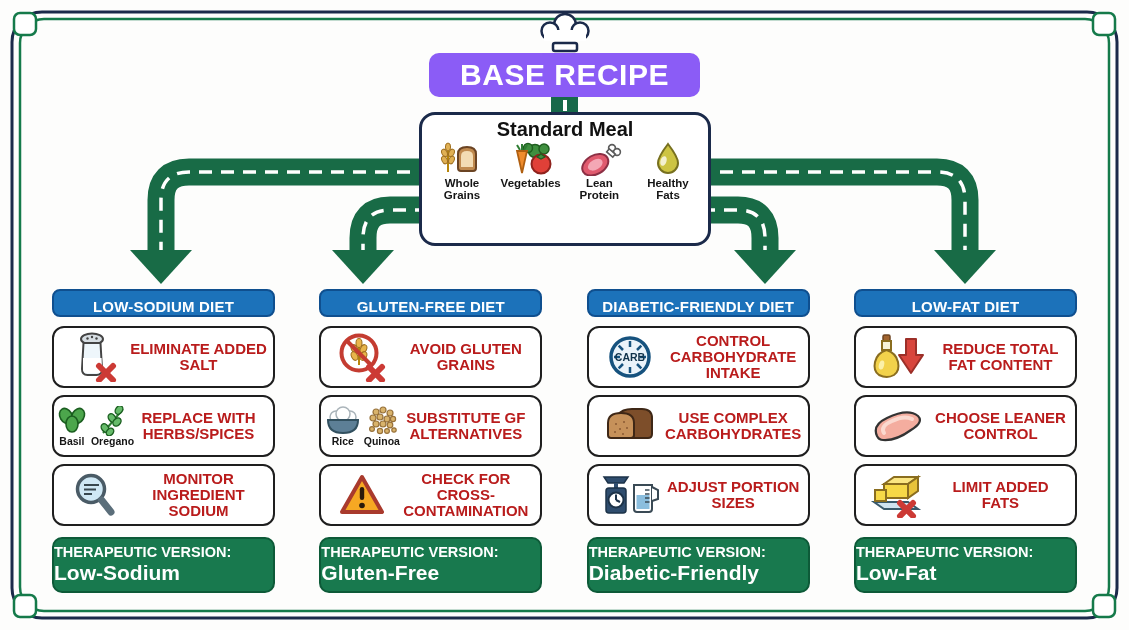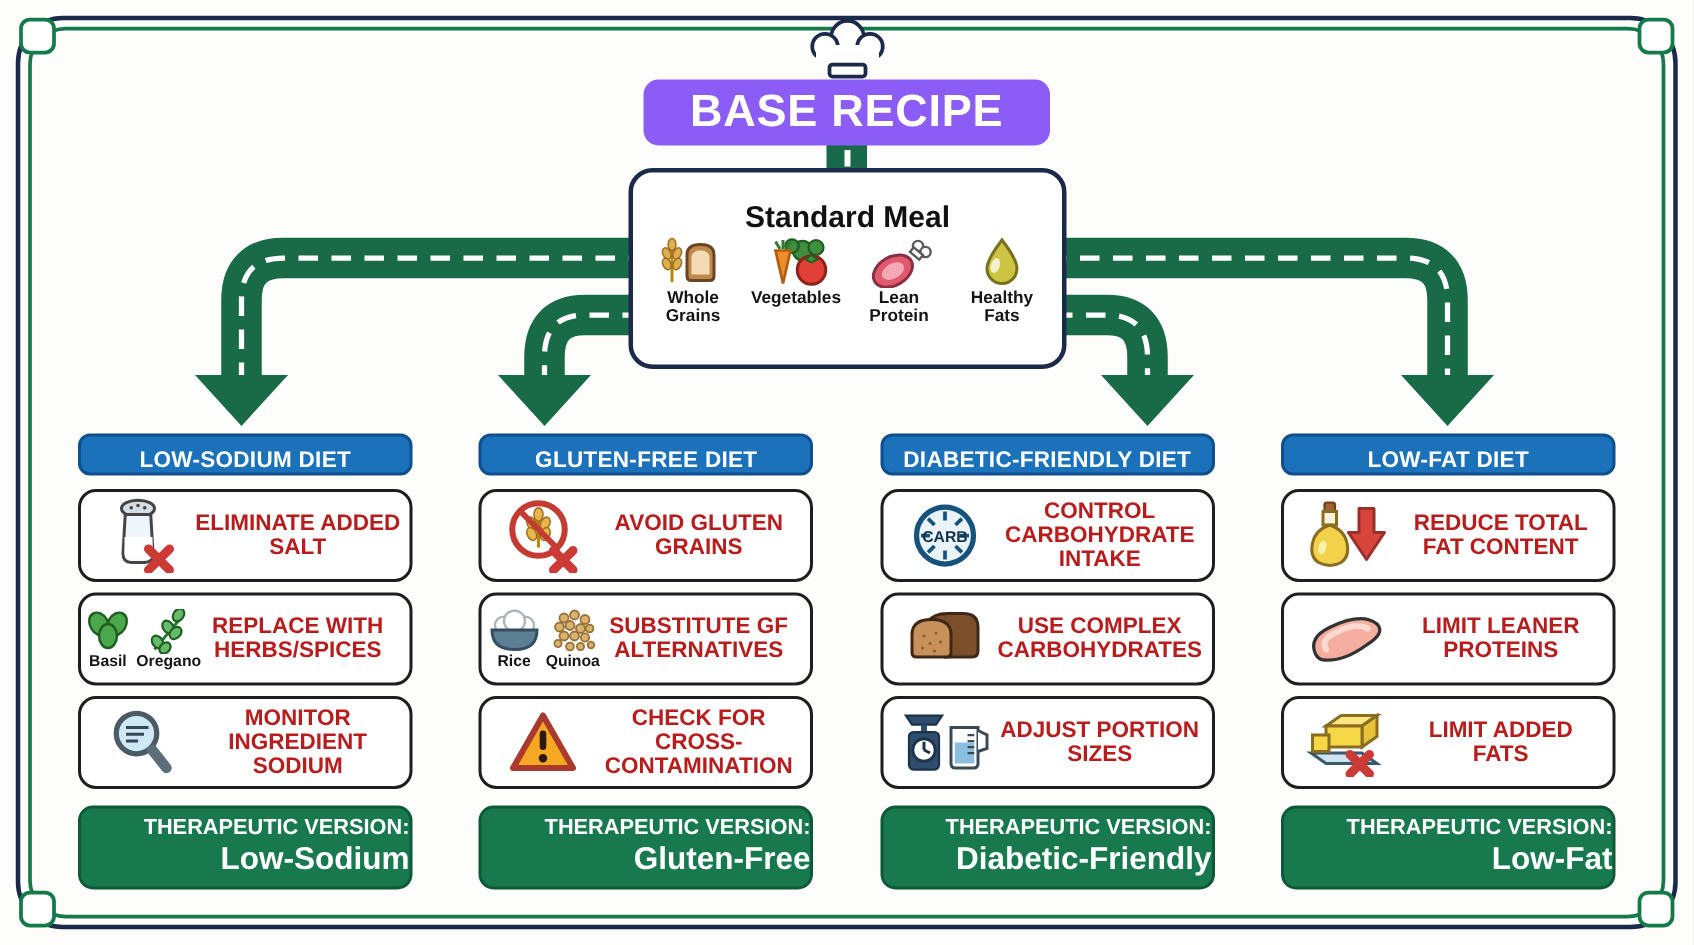--- a/index.html
+++ b/index.html
@@ -13,21 +13,21 @@
   .base-box{position:absolute;left:429px;top:53px;width:271px;height:44px;background:#8b5cf6;
             border-radius:10px;display:flex;align-items:center;justify-content:center;z-index:4;}
   .base-box span{color:#fff;font-size:30px;font-weight:700;letter-spacing:.5px;}
   .connector{position:absolute;left:551px;top:95px;width:27px;height:20px;background:#17694a;
              z-index:3;display:flex;align-items:center;justify-content:center;}
   .connector i{display:block;width:4px;height:11px;background:#fff;}
 
   
   .meal-box{position:absolute;left:419px;top:112px;width:292px;height:134px;background:#fff;
             border:3.5px solid #1b2a4a;border-radius:16px;z-index:4;box-sizing:border-box;
-            display:flex;flex-direction:column;align-items:center;padding-top:19px;}
+            display:flex;flex-direction:column;align-items:center;padding-top:3px;}
   .meal-title{font-size:20px;font-weight:700;color:#111;}
   .meal-items{display:flex;justify-content:space-between;width:268px;margin-top:1px;}
   .meal-item{display:flex;flex-direction:column;align-items:center;width:62px;}
   .meal-item .lbl{font-size:11.5px;font-weight:700;text-align:center;line-height:1.05;margin-top:1px;}
   .meal-desc{font-size:12.5px;font-weight:700;text-align:center;line-height:1.12;width:266px;margin-top:2px;}
 
   
   .road{fill:none;stroke:#186b46;stroke-width:27px;}
   .roaddash{fill:none;stroke:#fff;stroke-width:3.5px;stroke-dasharray:13 9;}
   .head{fill:#186b46;}
@@ -38,21 +38,21 @@
   .diet-header{height:28px;background:#1c72ba;border:2px solid #0f4f8f;border-radius:8px;
                display:flex;align-items:flex-end;justify-content:center;margin-bottom:9px;box-sizing:border-box;}
   .diet-header span{color:#fff;font-size:15px;font-weight:700;letter-spacing:.2px;white-space:nowrap;}
   .card{height:62px;background:#fff;border:2.5px solid #1e1e1e;border-radius:12px;margin-bottom:7px;
         box-sizing:border-box;display:flex;align-items:center;padding:0 4px 0 6px;}
   .card-icons{width:70px;min-width:70px;display:flex;align-items:flex-end;justify-content:center;gap:3px;}
   .icon-wrap{display:flex;flex-direction:column;align-items:center;}
   .icon-wrap .sub{font-size:10.5px;font-weight:700;line-height:1;margin-top:0px;}
   .card-text{flex:1;text-align:center;font-size:15px;font-weight:700;line-height:1.08;color:#b91c1c;padding-right:2px;}
   .t-footer{margin-top:4px;height:56px;background:#18794e;border:2px solid #0d5a38;border-radius:10px;
-            box-sizing:border-box;display:flex;flex-direction:column;align-items:flex-end;justify-content:center;}
+            box-sizing:border-box;display:flex;flex-direction:column;align-items:flex-start;justify-content:center;}
   .t-footer .pre{color:#fff;font-size:14.5px;font-weight:700;line-height:1.1;}
   .t-footer .name{color:#fff;font-size:21px;font-weight:700;line-height:1.15;}
 </style>
 </head>
 <body>
 
 <div class="page">
 
   <svg class="layer" style="z-index:0">
     <rect x="12" y="12" width="1105" height="606" rx="30" fill="none" stroke="#1b2a4a" stroke-width="3"></rect>
@@ -414,21 +414,21 @@
         <div class="card-text">REDUCE TOTAL FAT CONTENT</div>
       </div>
 
       <div class="card">
         <div class="card-icons">
           <svg width="54" height="38" viewBox="0 0 54 38">
             <path d="M7 29 Q2 18 17 11 Q38 1 48 9 Q54 15 41 23 Q26 34 13 33 Q9 33 7 29 Z" fill="#f4ad9f" stroke="#333" stroke-width="2.2"></path>
             <path d="M14 26 Q10 19 22 14 Q34 8 42 12" fill="none" stroke="#fbd9cf" stroke-width="4" stroke-linecap="round"></path>
           </svg>
         </div>
-        <div class="card-text">LIMIT LEANER PROTEINS</div>
+        <div class="card-text">CHOOSE LEANER CONTROL</div>
       </div>
 
       <div class="card">
         <div class="card-icons">
           <svg width="54" height="46" viewBox="0 0 54 46">
             <polygon points="4,30 38,30 48,37 14,37" fill="#cfe3f0" stroke="#39596b" stroke-width="2"></polygon>
             <polygon points="14,12 24,5 48,5 38,12" fill="#fbe682" stroke="#8a6d1f" stroke-width="2"></polygon>
             <polygon points="38,12 48,5 48,19 38,26" fill="#e8c33a" stroke="#8a6d1f" stroke-width="2"></polygon>
             <rect x="14" y="12" width="24" height="14" fill="#f6d847" stroke="#8a6d1f" stroke-width="2"></rect>
             <rect x="5" y="18" width="11" height="11" fill="#f6d847" stroke="#8a6d1f" stroke-width="2"></rect>

